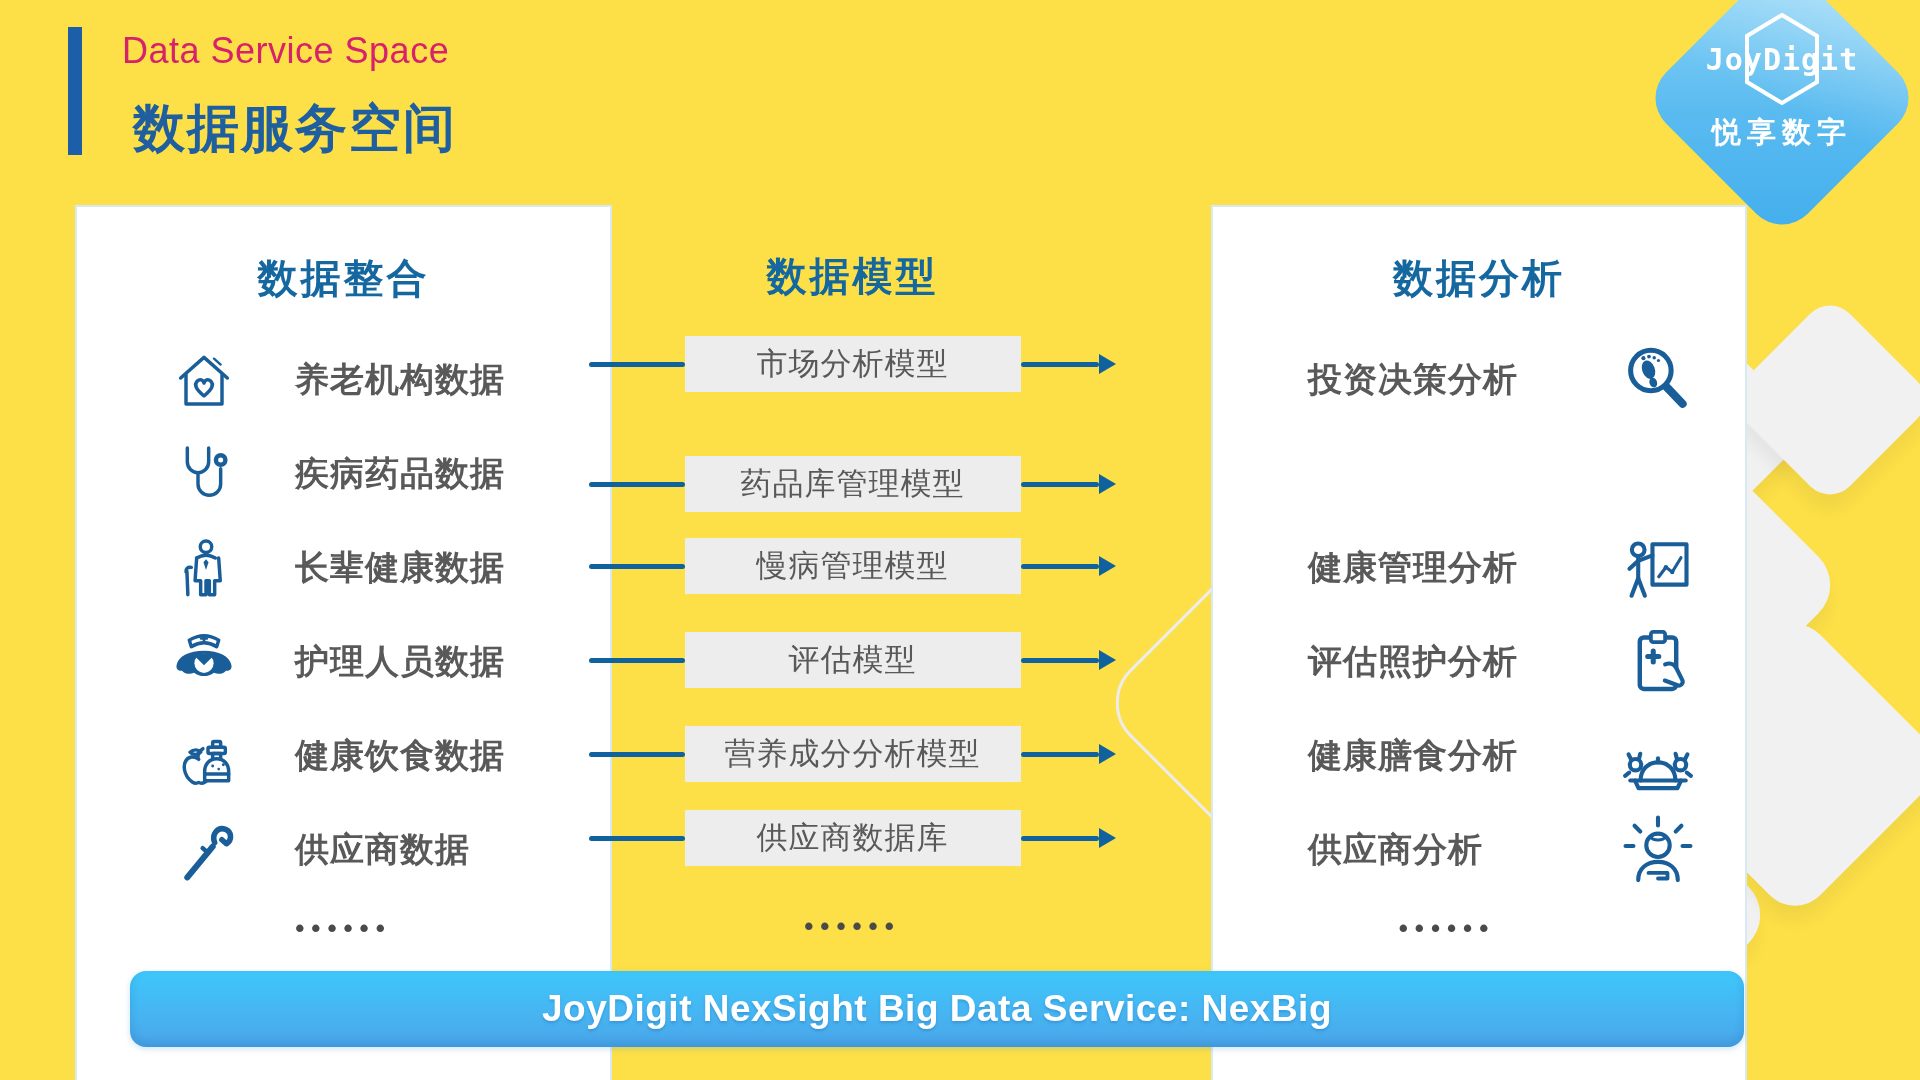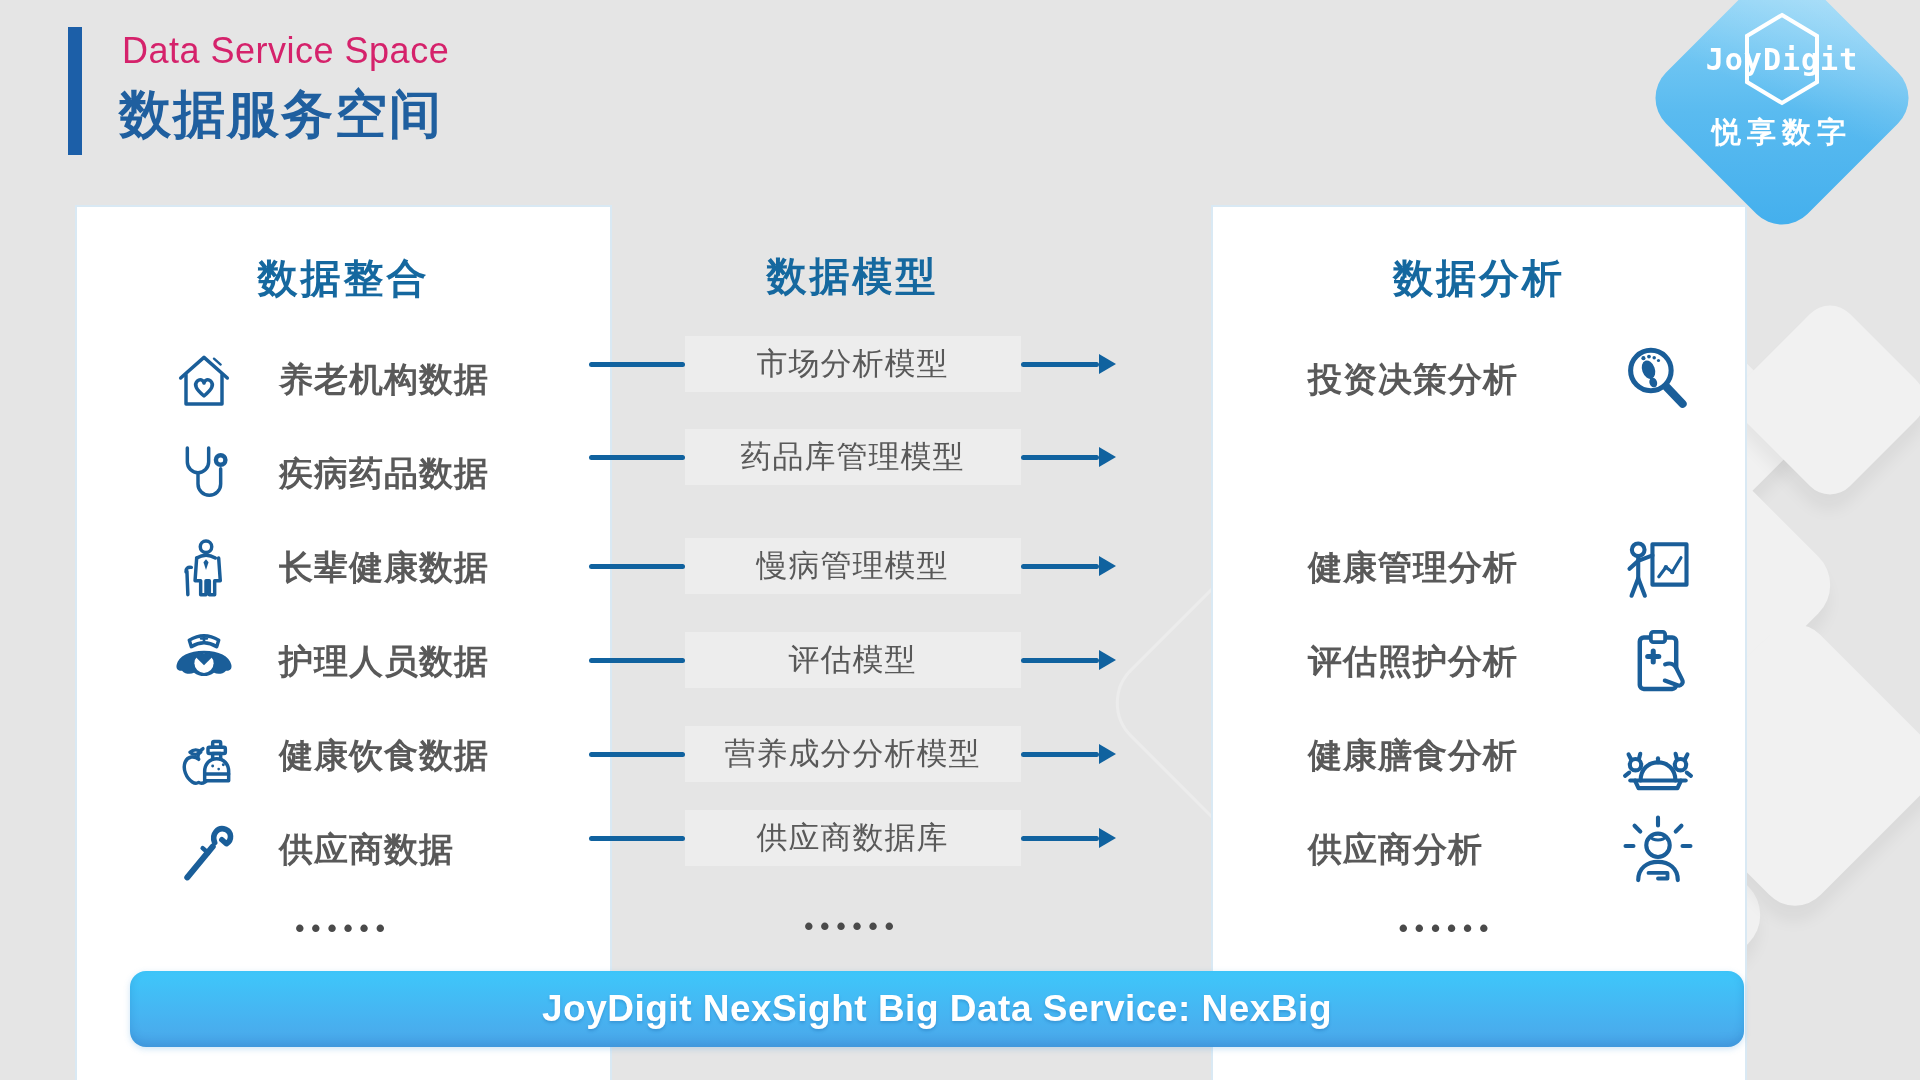--- a/index.html
+++ b/index.html
@@ -1,34 +1,34 @@
 <!DOCTYPE html>
 <html><head>
 <meta charset="utf-8">
 <style>
   html,body{margin:0;padding:0;background:#fff;}
   body{width:1920px;height:1080px;overflow:hidden;font-family:"Liberation Sans","DejaVu Sans",sans-serif;}
-  .stage{position:relative;width:1920px;height:1080px;background:#e5e5e5;overflow:hidden;}
+  .stage{position:relative;width:1920px;height:1080px;background:#fde047;overflow:hidden;}
 
   
   .decor{position:absolute;transform:rotate(45deg);z-index:1;}
   .decor.fill{background:#f1f1f1;box-shadow:10px 12px 16px rgba(0,0,0,.05);}
   .decor.outline{border:3px solid #ececec;background:transparent;}
   .d-big-outline{left:1180px;top:500px;width:400px;height:400px;border-radius:48px;}
   .d-small-outline{left:1475px;top:260px;width:140px;height:140px;border-radius:24px;border-width:2px;}
   .d-f1{left:1620px;top:350px;width:160px;height:160px;border-radius:30px;}
   .d-f2{left:1545px;top:460px;width:250px;height:250px;border-radius:40px;}
   .d-f3{left:1475px;top:790px;width:250px;height:250px;border-radius:40px;}
   .d-f4{left:1685px;top:655px;width:220px;height:220px;border-radius:36px;background:#f4f4f4;}
   .d-f5{left:1755px;top:325px;width:150px;height:150px;border-radius:28px;background:#f4f4f4;}
 
   
   .accent-bar{position:absolute;left:68px;top:27px;width:14px;height:128px;background:#1C5FA8;z-index:3;}
   .subtitle{position:absolute;left:122px;top:30px;font-size:36px;color:#D5226B;z-index:3;letter-spacing:.5px;}
-  .title{position:absolute;left:119px;top:80px;margin:0;font-size:52px;font-weight:900;color:#1F5F9F;letter-spacing:2px;z-index:3;}
+  .title{position:absolute;left:119px;top:80px;margin:14px;font-size:52px;font-weight:900;color:#1F5F9F;letter-spacing:2px;z-index:3;}
 
   
   .logo{position:absolute;left:1682px;top:-2px;width:200px;height:200px;transform:rotate(45deg);
         border-radius:36px;background:linear-gradient(135deg,#93d7f7 0%,#5abbf0 55%,#41aeed 100%);z-index:10;}
   .logo::after{content:"";position:absolute;inset:0;border-radius:36px;
         background:linear-gradient(160deg,rgba(255,255,255,.35) 0%,rgba(255,255,255,0) 52%);}
   .logo-content{position:absolute;inset:0;transform:rotate(-45deg);display:flex;flex-direction:column;
         align-items:center;justify-content:center;padding-bottom:30px;z-index:2;}
   .brand-wrap{position:relative;width:150px;height:92px;display:flex;align-items:center;justify-content:center;}
   .brand-wrap svg{position:absolute;left:50%;top:50%;transform:translate(-50%,-50%);}
@@ -42,21 +42,21 @@
   .panel-right{left:1211px;width:536px;}
   .mid{position:absolute;left:612px;top:205px;width:481px;height:763px;z-index:2;}
   .colhead{position:absolute;top:44px;left:0;right:0;margin:0;text-align:center;font-size:40px;font-weight:800;
         color:#15689F;letter-spacing:3px;z-index:2;}
 
   .irow,.arow,.mrow{position:absolute;left:0;right:0;height:70px;display:flex;align-items:center;z-index:2;}
   .irow{padding-left:94px;}
   .iicon{width:66px;height:66px;display:flex;align-items:center;justify-content:center;flex:0 0 66px;}
   .iicon svg{width:64px;height:64px;}
   .ilabel,.alabel{font-size:34px;font-weight:bold;color:#595959;letter-spacing:1px;white-space:nowrap;}
-  .irow .ilabel{margin-left:42px;}
+  .irow .ilabel{margin-left:58px;}
 
   .arow{padding-left:95px;}
   .aicon{position:absolute;right:48px;top:50%;transform:translateY(-50%);width:78px;height:78px;
         display:flex;align-items:center;justify-content:center;}
   .aicon svg{width:76px;height:76px;}
 
   .mrow{justify-content:center;}
   .mline{width:96px;height:5px;background:#10629F;border-radius:3px;flex:0 0 96px;}
   .mbox{width:336px;height:56px;flex:0 0 336px;background:#EDEDED;color:#595959;font-size:31px;
         display:flex;align-items:center;justify-content:center;letter-spacing:1px;white-space:nowrap;}
@@ -209,21 +209,21 @@
     <h2 class="colhead">数据模型</h2>
 
     <div class="mrow" style="top:124px">
       <span class="mline"></span>
       <span class="mbox">市场分析模型</span>
       <span class="marrow">
           <span class="ml2"></span>
           <i class="mhead"></i>
         </span>
     </div>
-    <div class="mrow" style="top:217px">
+    <div class="mrow" style="top:244px">
       <span class="mline"></span>
       <span class="mbox">药品库管理模型</span>
       <span class="marrow">
           <span class="ml2"></span>
           <i class="mhead"></i>
         </span>
     </div>
     <div class="mrow" style="top:326px">
       <span class="mline"></span>
       <span class="mbox">慢病管理模型</span>

